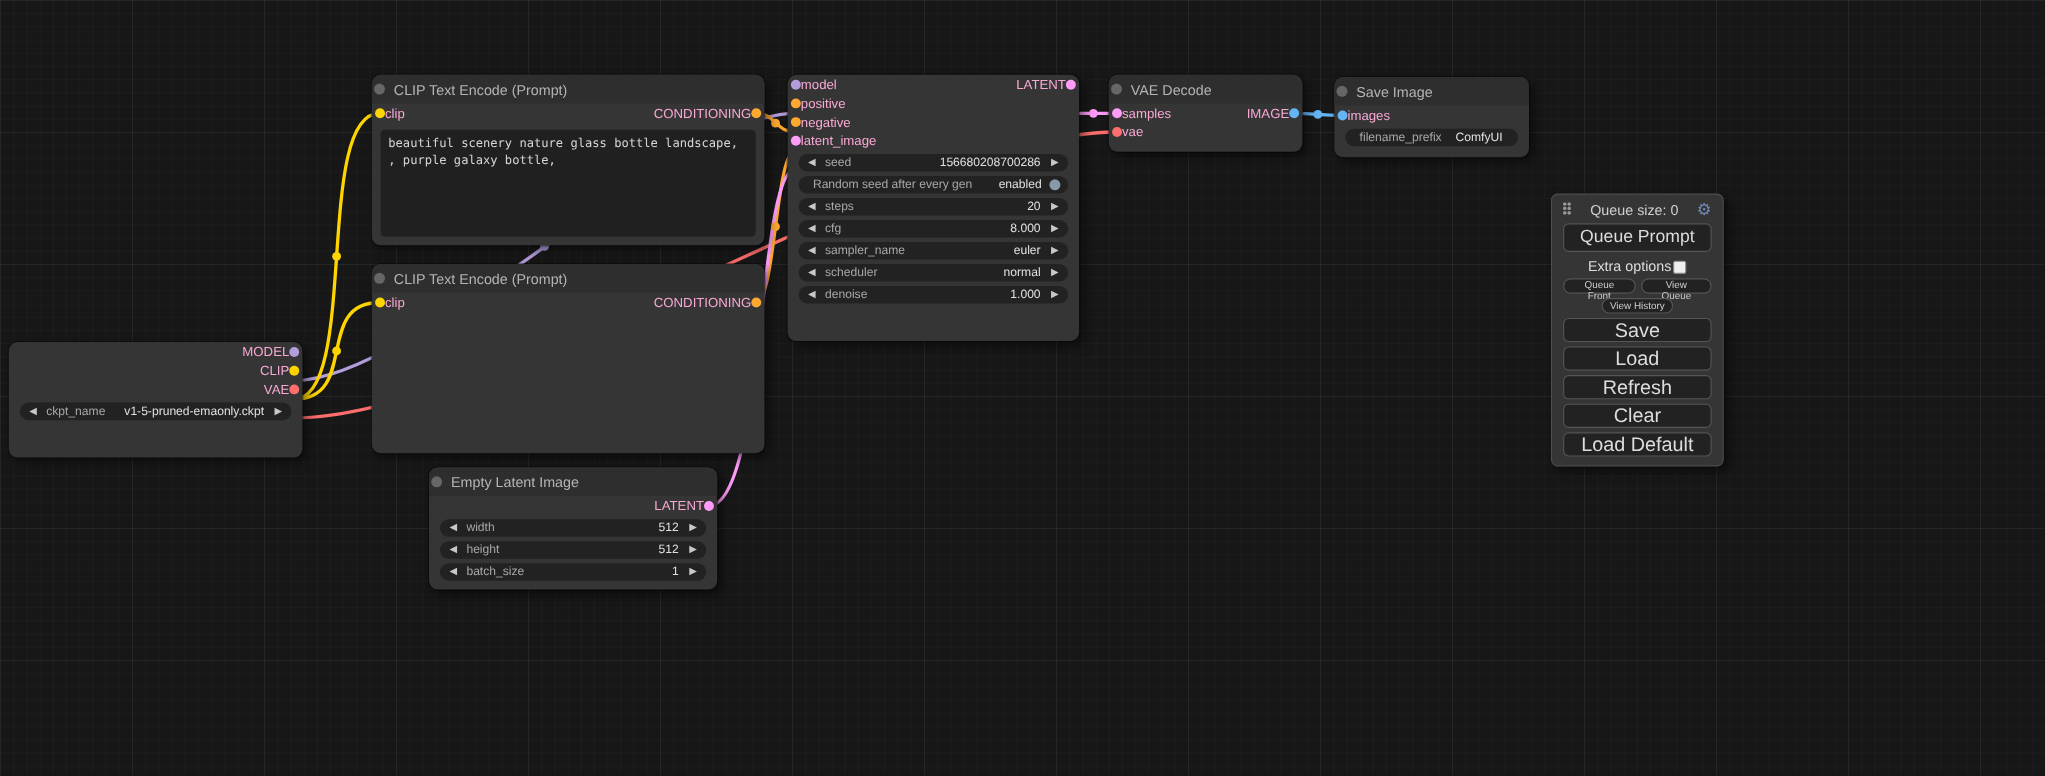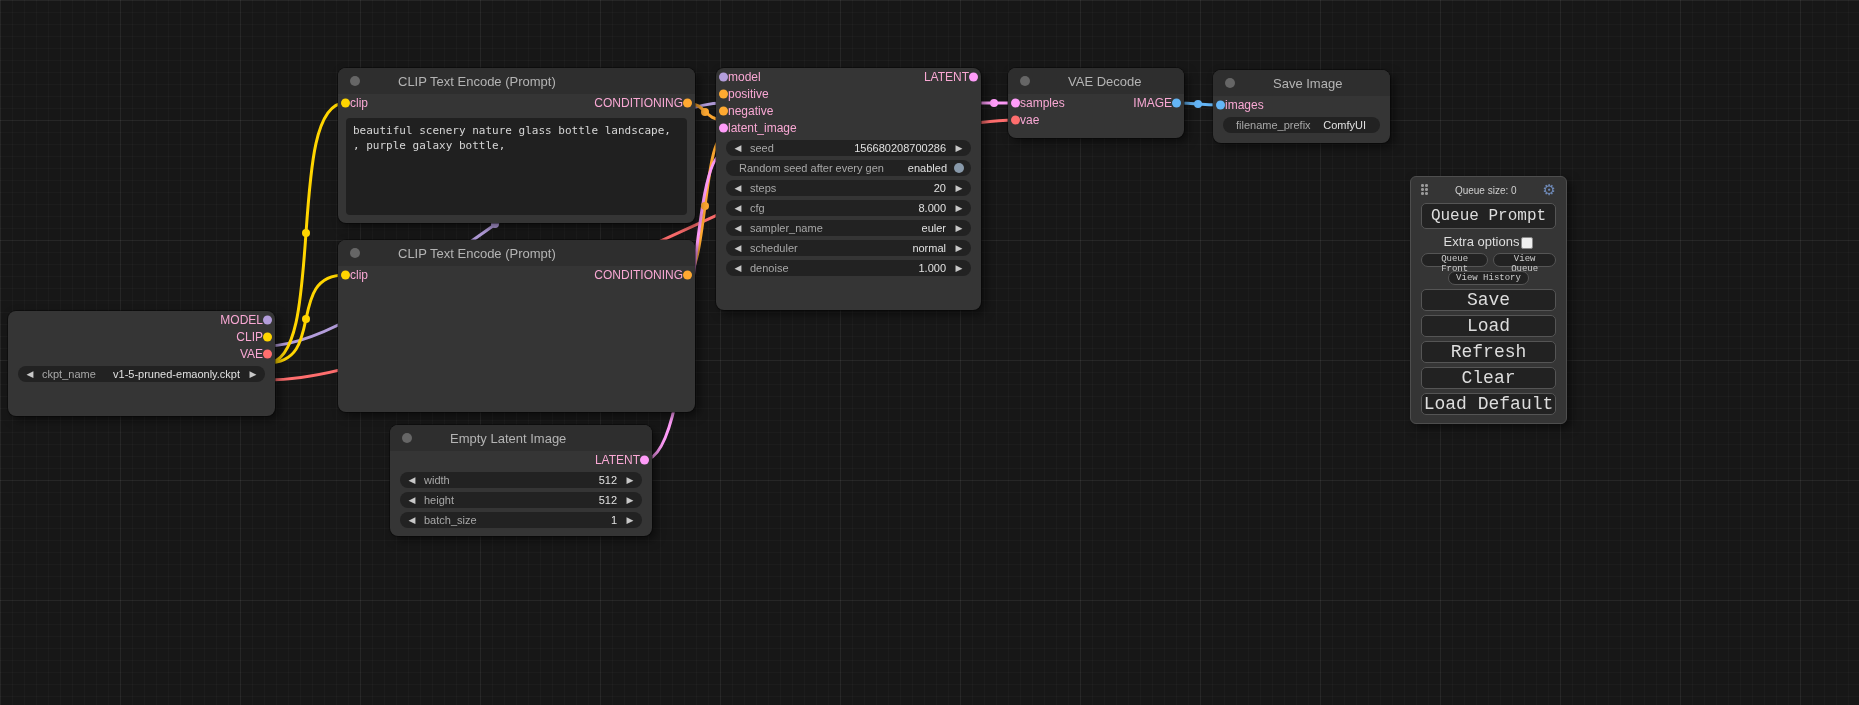--- a/index.html
+++ b/index.html
@@ -20,22 +20,22 @@
   }
   #wires { position:absolute; inset:0; z-index:1; pointer-events:none; }
   .node {
     position:absolute; z-index:2;
     background:#353535; border-radius:8px;
     box-shadow:0 0 0 1px rgba(0,0,0,0.35), 4px 4px 10px rgba(0,0,0,0.5);
     color:#ccc; font-size:12px;
   }
   .node-title {
     height:26px; background:#2e2e2e; border-radius:8px 8px 0 0;
-    display:flex; align-items:center; padding:0 12px;
-    color:#b4b4b4; font-size:13px; white-space:nowrap;gap:30px;
+    display:flex; align-items:center; padding:0 2px;
+    color:#b4b4b4; font-size:13px; white-space:nowrap;
   }
   .title-dot { width:10px; height:10px; border-radius:50%; background:#666; margin-right:8px; flex:none; }
   .slot-row { display:flex; align-items:center; height:17px; position:relative; padding:0 12px; color:#f9a8d4; font-size:12px; }
   .dot { width:9px; height:9px; border-radius:50%; background:#888; position:absolute; top:50%; transform:translateY(-50%); }
   .dot.in { left:3px; } .dot.out { right:3px; }
   .slot-label.out { margin-left:auto; }
   .widget {
     height:16px; background:#222; border-radius:8px; margin:4px 10px 0;
     display:flex; align-items:center; padding:0 7px;
     font-size:11px; color:#a8a8a8; white-space:nowrap;
@@ -54,27 +54,27 @@
   }
   
   .menu {
     position:absolute; left:1410px; top:176px; width:157px; z-index:5;
     background:#353535; border:1px solid #4e4e4e; border-radius:6px;
     box-shadow:4px 4px 10px rgba(0,0,0,0.55);
     padding:4px 10px 8px; display:flex; flex-direction:column; gap:4px;
     color:#ddd; font-size:13px;
   }
   .menu-header { display:flex; align-items:center; height:18px; color:#cfcfcf; }
-  .queue-size { flex:1; text-align:center; font-size:10px; }
+  .queue-size { flex:1; text-align:center; font-size:13px; }
   .drag-handle { display:grid; grid-template-columns:repeat(2, 4px); grid-auto-rows:4px; cursor:grab; }
   .drag-handle i { width:2.5px; height:2.5px; background:#9a9a9a; border-radius:50%; }
   .gear { font-family:"DejaVu Sans", sans-serif; font-size:15px; color:#6f8ab8; line-height:1; cursor:pointer; }
   .btn {
     background:#222; border:1px solid #555; border-radius:5px; color:#ddd;
-    font-family:Liberation Mono, monospace; cursor:pointer; display:block; width:100%;
+    font-family:Liberation Sans, sans-serif; cursor:pointer; display:block; width:100%;
   }
   .btn.queue { height:26px; font-size:16px; }
   .btn.big { height:22px; font-size:18px; }
   .btn.small { width:auto; height:14px; font-size:9px; color:#ccc; border-radius:7px; padding:0 7px; }
   .extra-row { display:flex; align-items:flex-end; justify-content:center; gap:2px; height:16px; font-size:13px; }
   .extra-row input {
     appearance:none; width:12px; height:12px; background:#efefef;
     border:1px solid #888; border-radius:2px; cursor:pointer;
   }
   .small-row { display:flex; justify-content:center; gap:5px; height:14px; }

